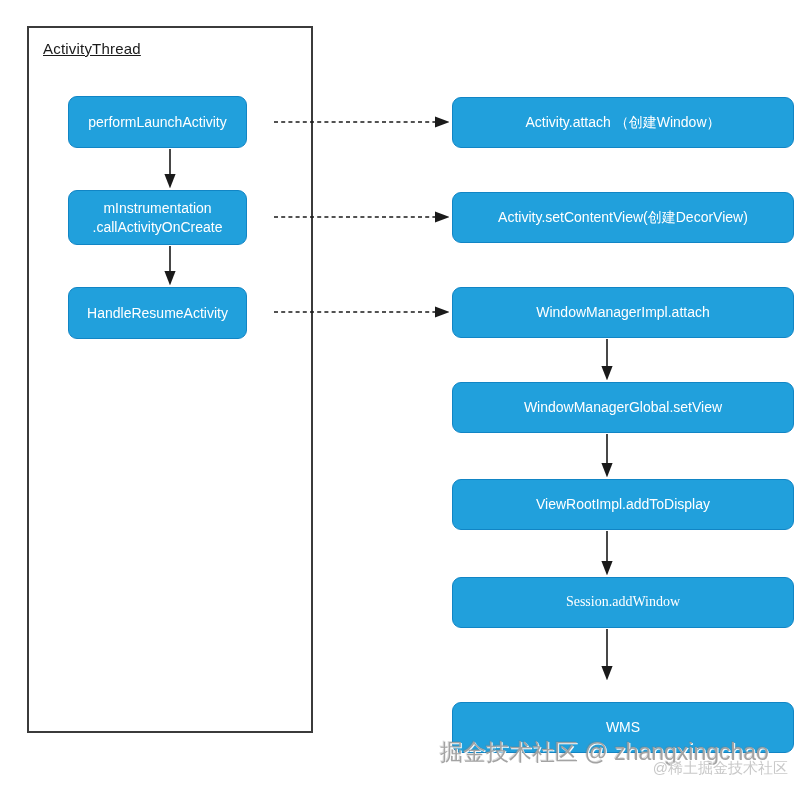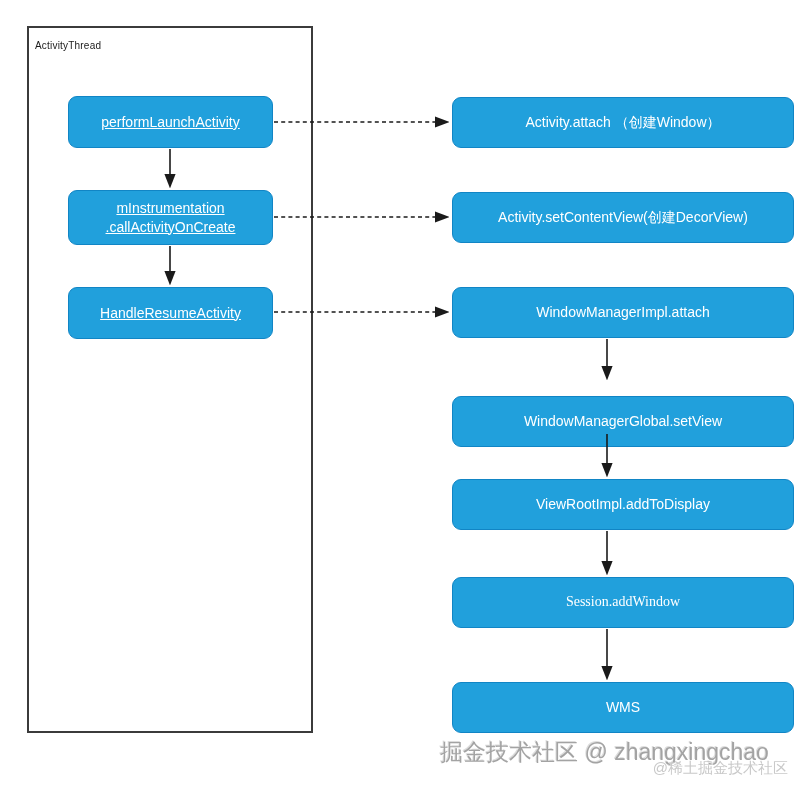--- a/index.html
+++ b/index.html
@@ -23,41 +23,42 @@
   }
   .group-box{
     position:absolute;
     left:27px; top:26px;
     width:286px; height:707px;
     border:2px solid var(--container-border);
     background:transparent;
   }
   .group-label{
     position:absolute;
-    left:6px; top:12px;
-    font-size:10px;
+    left:14px; top:12px;
+    font-size:15px;
     color:#1a1a1a;
     letter-spacing:0.2px;
+    text-decoration:underline;
   }
   .node{
     position:absolute;
     display:flex;
     align-items:center;
     justify-content:center;
     text-align:center;
     background:var(--node-fill);
     border:1px solid var(--node-border);
     border-radius:9px;
     color:var(--node-text);
     font-size:14px;
     line-height:1.35;
     white-space:pre-line;
     padding:2px 6px;
   }
-  .left-node{left:68px;width:205px;text-decoration:underline;}
+  .left-node{left:68px;width:179px;}
   .right-node{left:452px;width:342px;height:51px;}
   .arrows{
     position:absolute;
     left:0; top:0;
     width:799px; height:785px;
     pointer-events:none;
   }
   .arrows line{stroke:var(--arrow);stroke-width:1.6;}
   .arrows line.dashed{stroke-dasharray:4 3.2;}
   .watermark-line1{
@@ -90,24 +91,24 @@
   </div>
 
   <div class="node left-node" style="top:96px;height:52px;">performLaunchActivity</div>
   <div class="node left-node" style="top:287px;height:52px;">HandleResumeActivity</div>
   <div class="node left-node" style="top:190px;height:55px;">mInstrumentation
 .callActivityOnCreate</div>
 
   <div class="node right-node" style="top:97px;">Activity.attach （创建Window）</div>
   <div class="node right-node" style="top:192px;">Activity.setContentView(创建DecorView)</div>
   <div class="node right-node" style="top:287px;">WindowManagerImpl.attach</div>
-  <div class="node right-node" style="top:396px;">WindowManagerGlobal.setView</div>
+  <div class="node right-node" style="top:382px;">WindowManagerGlobal.setView</div>
   <div class="node right-node" style="top:479px;">ViewRootImpl.addToDisplay</div>
   <div class="node right-node" style="top:577px;font-family:Liberation Serif, serif;">Session.addWindow</div>
-  <div class="node right-node" style="top:682px;">WMS</div>
+  <div class="node right-node" style="top:702px;">WMS</div>
 
   <svg class="arrows" viewBox="0 0 799 785">
     <defs>
       <marker id="arrowhead" markerWidth="9" markerHeight="7" refX="7.5" refY="3.5" orient="auto">
         <path d="M0,0 L9,3.5 L0,7 z" fill="#1a1a1a"></path>
       </marker>
     </defs>
 
     <line x1="170" y1="149" x2="170" y2="186" marker-end="url(#arrowhead)"></line>
     <line x1="170" y1="246" x2="170" y2="283" marker-end="url(#arrowhead)"></line>

